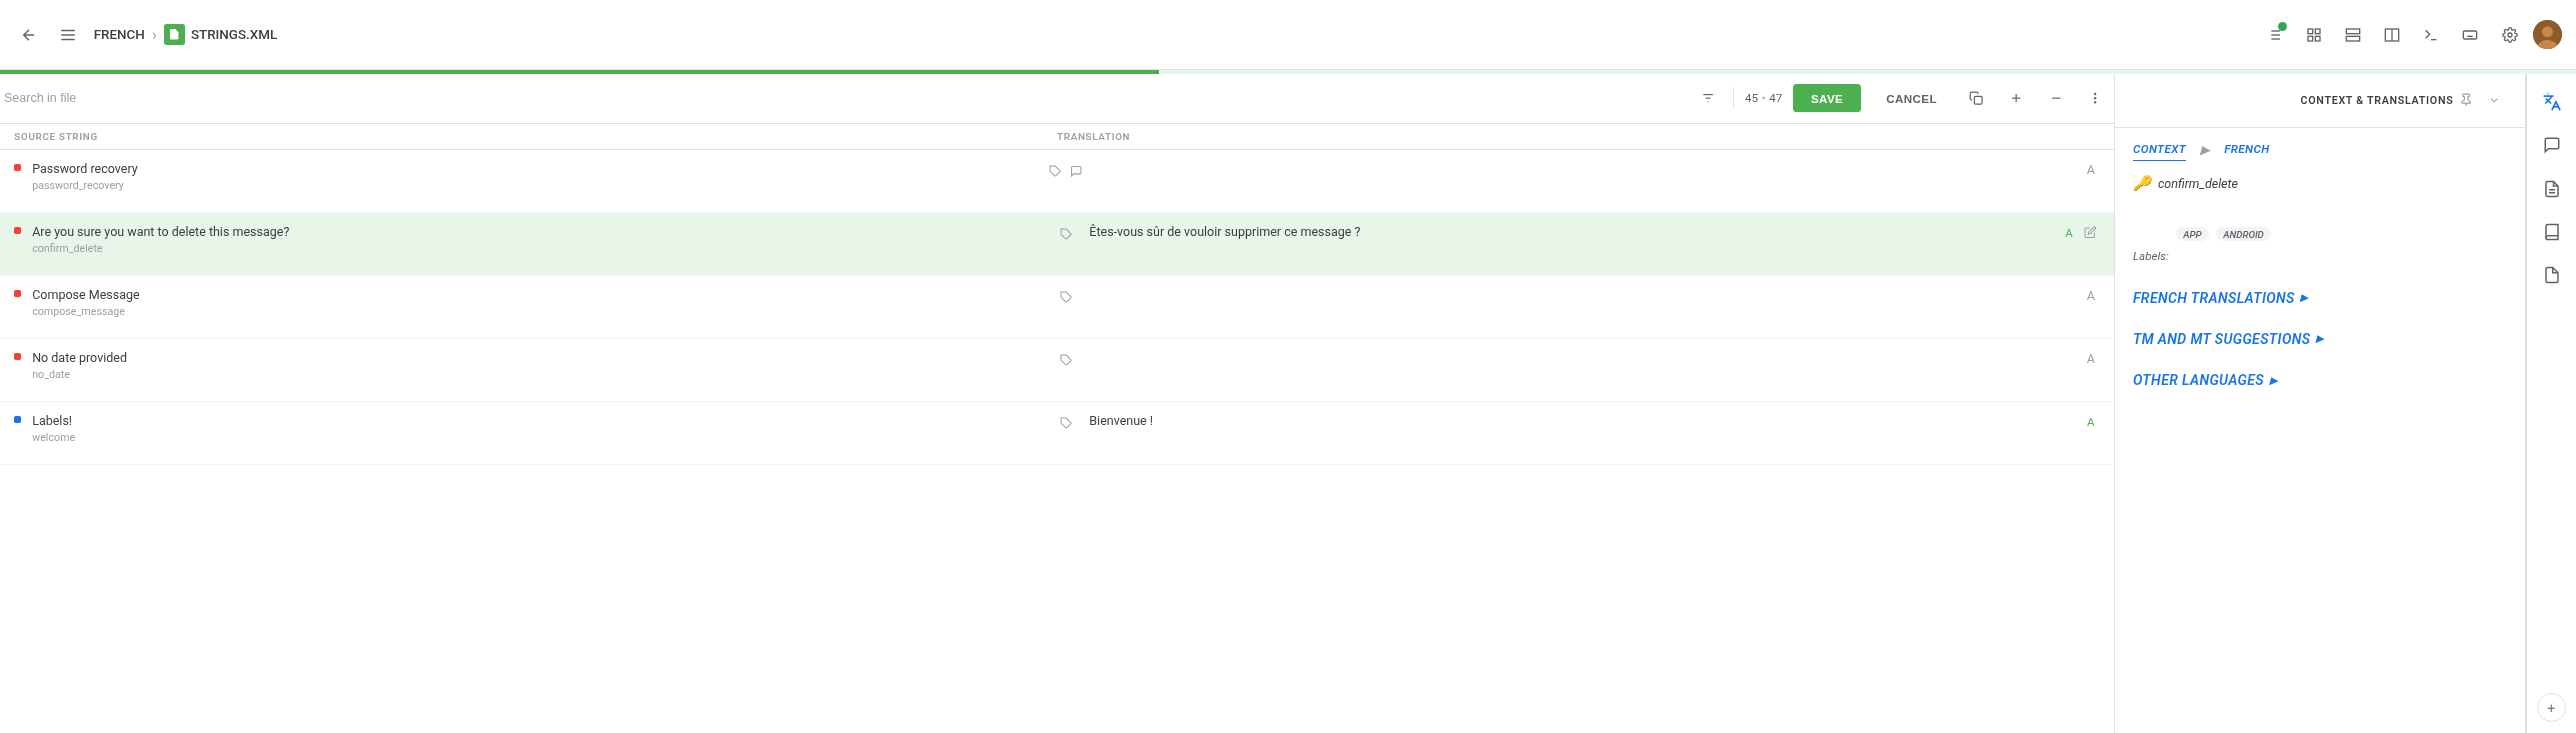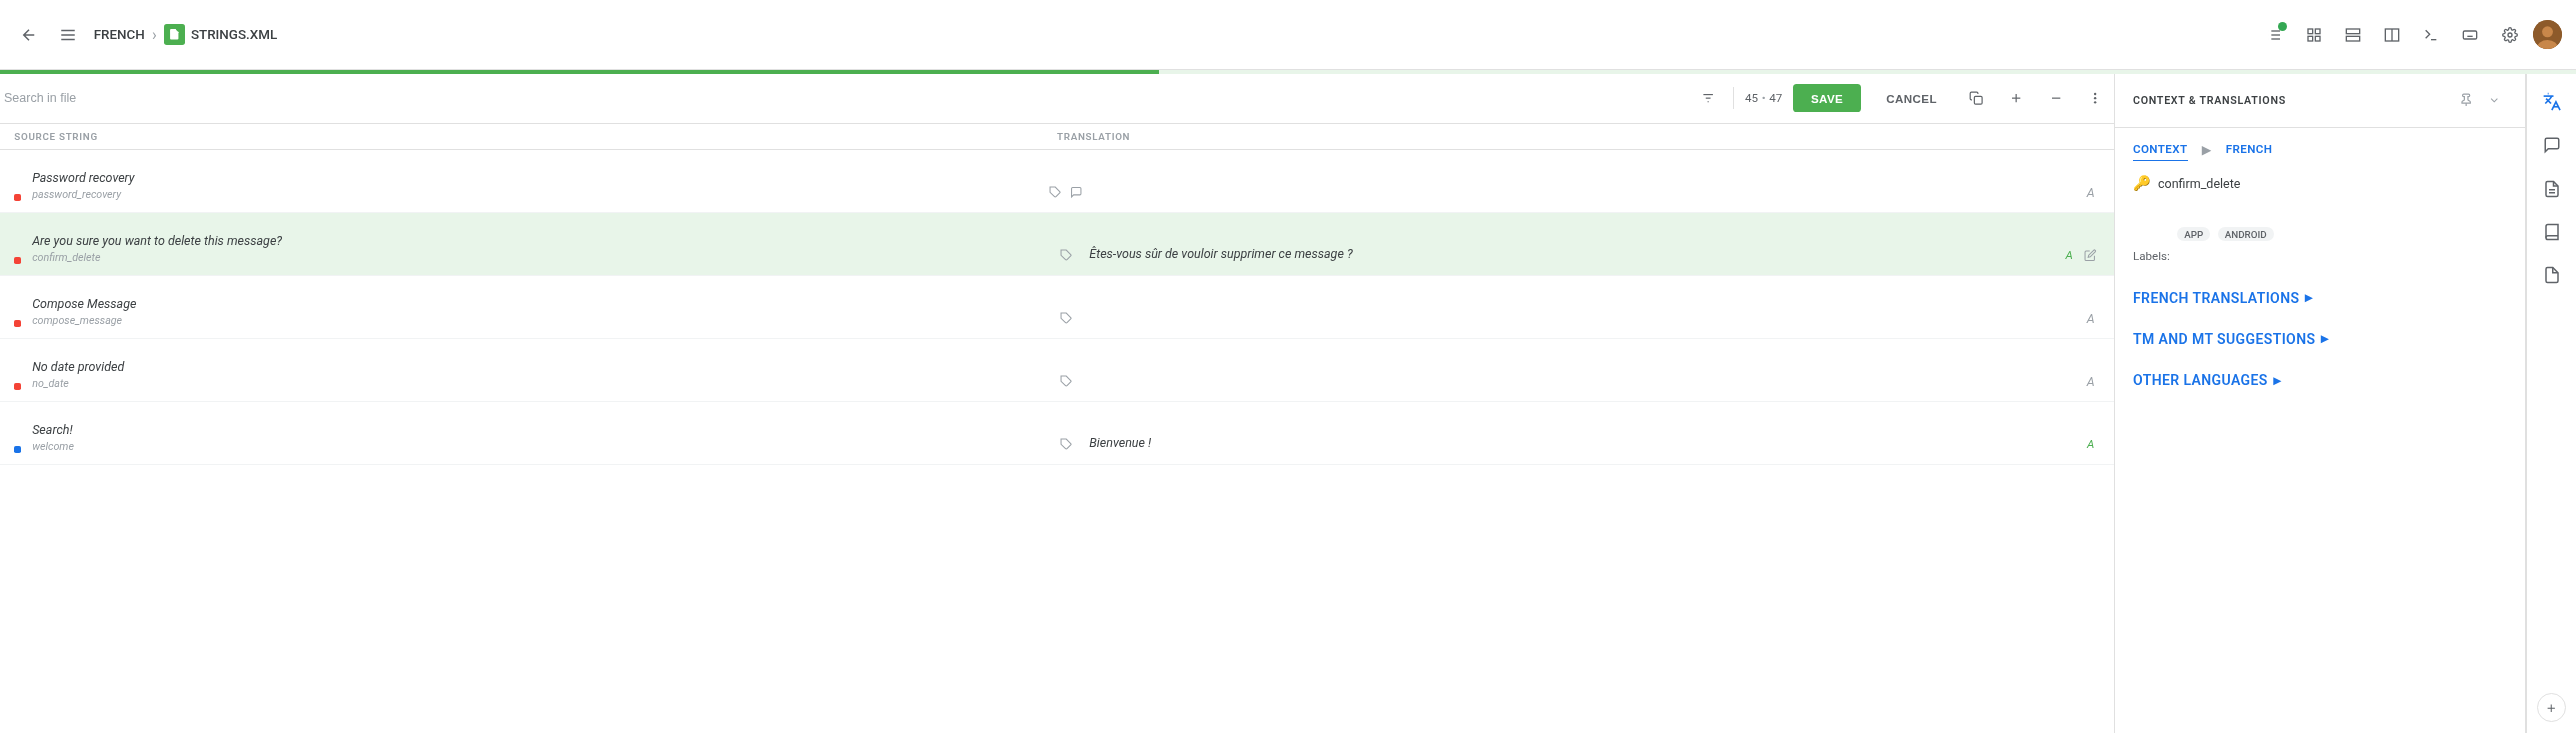--- a/index.html
+++ b/index.html
@@ -44,45 +44,45 @@
     .btn-cancel { background: transparent; color: #5f6368; border: none; padding: 7.2px 14.3px; font-size: 11.6px; font-weight: 600; cursor: pointer; letter-spacing: 0.4px; }
     .toolbar-icon { width: 29px; height: 29px; display: flex; align-items: center; justify-content: center; cursor: pointer; color: #5f6368; }
 
     
     .table-header { display: flex; padding: 7.2px 14.3px; border-bottom: 0.9px solid #e0e0e0; background: #fff; flex-shrink: 0; }
     .col-source { flex: 1; font-size: 9.8px; font-weight: 600; color: #9aa0a6; letter-spacing: 0.7px; }
     .col-translation { flex: 1; font-size: 9.8px; font-weight: 600; color: #9aa0a6; letter-spacing: 0.7px; }
 
     
     .rows { overflow-y: auto; flex: 1; }
-    .row { display: flex; padding: 10.7px 14.3px; border-bottom: 0.9px solid #f1f3f4; align-items: flex-end; min-height: 63px; font-style: italic; }
+    .row { display: flex; padding: 10.7px 14.3px; border-bottom: 0.9px solid #f1f3f4; align-items: flex-start; min-height: 63px; }
     .row.active { background: #e8f5e9; }
     .row-indicator { width: 10.7px; margin-right: 7.2px; margin-top: 3.6px; flex-shrink: 0; }
     .indicator-red { width: 7.2px; height: 7.2px; background: #f44336; border-radius: 1.8px; }
     .indicator-blue { width: 7.2px; height: 7.2px; background: #1a73e8; border-radius: 1.8px; }
     .source-col { flex: 1; display: flex; flex-direction: column; gap: 3.6px; padding-right: 7.2px; }
     .source-text { font-size: 12.5px; color: #3c4043; font-weight: 400; }
     .source-key { font-size: 10.7px; color: #9aa0a6; }
     .row-icons { display: flex; align-items: center; gap: 3.6px; padding: 0 7.2px; padding-top: 1.8px; }
     .row-icon { width: 18px; height: 18px; display: flex; align-items: center; justify-content: center; color: #9aa0a6; font-size: 12.5px; cursor: pointer; }
     .translation-col { flex: 1; display: flex; align-items: flex-start; padding-left: 7.2px; }
     .translation-text { font-size: 12.5px; color: #3c4043; flex: 1; }
     .translation-actions { display: flex; align-items: center; gap: 3.6px; margin-left: 7.2px; }
     .trans-icon { width: 18px; height: 18px; display: flex; align-items: center; justify-content: center; color: #4caf50; font-size: 12.5px; cursor: pointer; }
     .trans-icon-gray { color: #9aa0a6; }
     .trans-icon-edit { color: #9aa0a6; font-size: 10.7px; }
 
     
     .right-panel { width: 411px; flex-shrink: 0; display: flex; flex-direction: column; border-right: 0.9px solid #e0e0e0; overflow: hidden; }
-    .right-panel-header { display: flex; align-items: center; justify-content: space-between; padding: 14.3px 18px; border-bottom: 0.9px solid #e0e0e0; flex-shrink: 0; }
+    .right-panel-header { display: flex; align-items: center; justify-content: flex-end; padding: 14.3px 18px; border-bottom: 0.9px solid #e0e0e0; flex-shrink: 0; }
     .right-panel-title { font-size: 10.7px; font-weight: 600; color: #3c4043; letter-spacing: 0.7px; }
     .right-panel-icons { display: flex; gap: 3.6px; }
     .panel-icon { width: 25px; height: 25px; display: flex; align-items: center; justify-content: center; color: #9aa0a6; cursor: pointer; }
 
-    .right-panel-body { padding: 14.3px 18px; overflow-y: auto; flex: 1; }
+    .right-panel-body { padding: 14.3px 18px; overflow-y: auto; flex: 1; font-style: italic; }
 
     
     .context-tabs { display: flex; gap: 14.3px; margin-bottom: 14.3px; }
     .ctx-tab { font-size: 11.6px; font-weight: 600; color: #1a73e8; letter-spacing: 0.4px; cursor: pointer; padding-bottom: 3.6px; }
     .ctx-tab.active { border-bottom: 1.8px solid #1a73e8; }
     .ctx-tab-sep { color: #9aa0a6; font-size: 12.5px; }
 
     
     .key-row { display: flex; align-items: center; gap: 7.2px; margin-bottom: 14.3px; }
     .key-icon { color: #9aa0a6; font-size: 14.3px; }
@@ -364,21 +364,21 @@
             <div class="trans-icon trans-icon-gray">A</div>
           </div>
         </div>
       </div>
 
       <div class="row">
         <div class="row-indicator">
             <div class="indicator-blue"></div>
           </div>
         <div class="source-col">
-          <span class="source-text">Search!</span>
+          <span class="source-text">Labels!</span>
           <span class="source-key">welcome</span>
         </div>
         <div class="row-icons">
           <div class="row-icon">
             <svg width="12.5" height="12.5" viewBox="0 0 24 24" fill="none" stroke="currentColor" stroke-width="2">
               <path d="M20.59 13.41l-7.17 7.17a2 2 0 0 1-2.83 0L2 12V2h10l8.59 8.59a2 2 0 0 1 0 2.82z"></path>
               <line x1="7" y1="7" x2="7.01" y2="7"></line>
             </svg>
           </div>
         </div>

